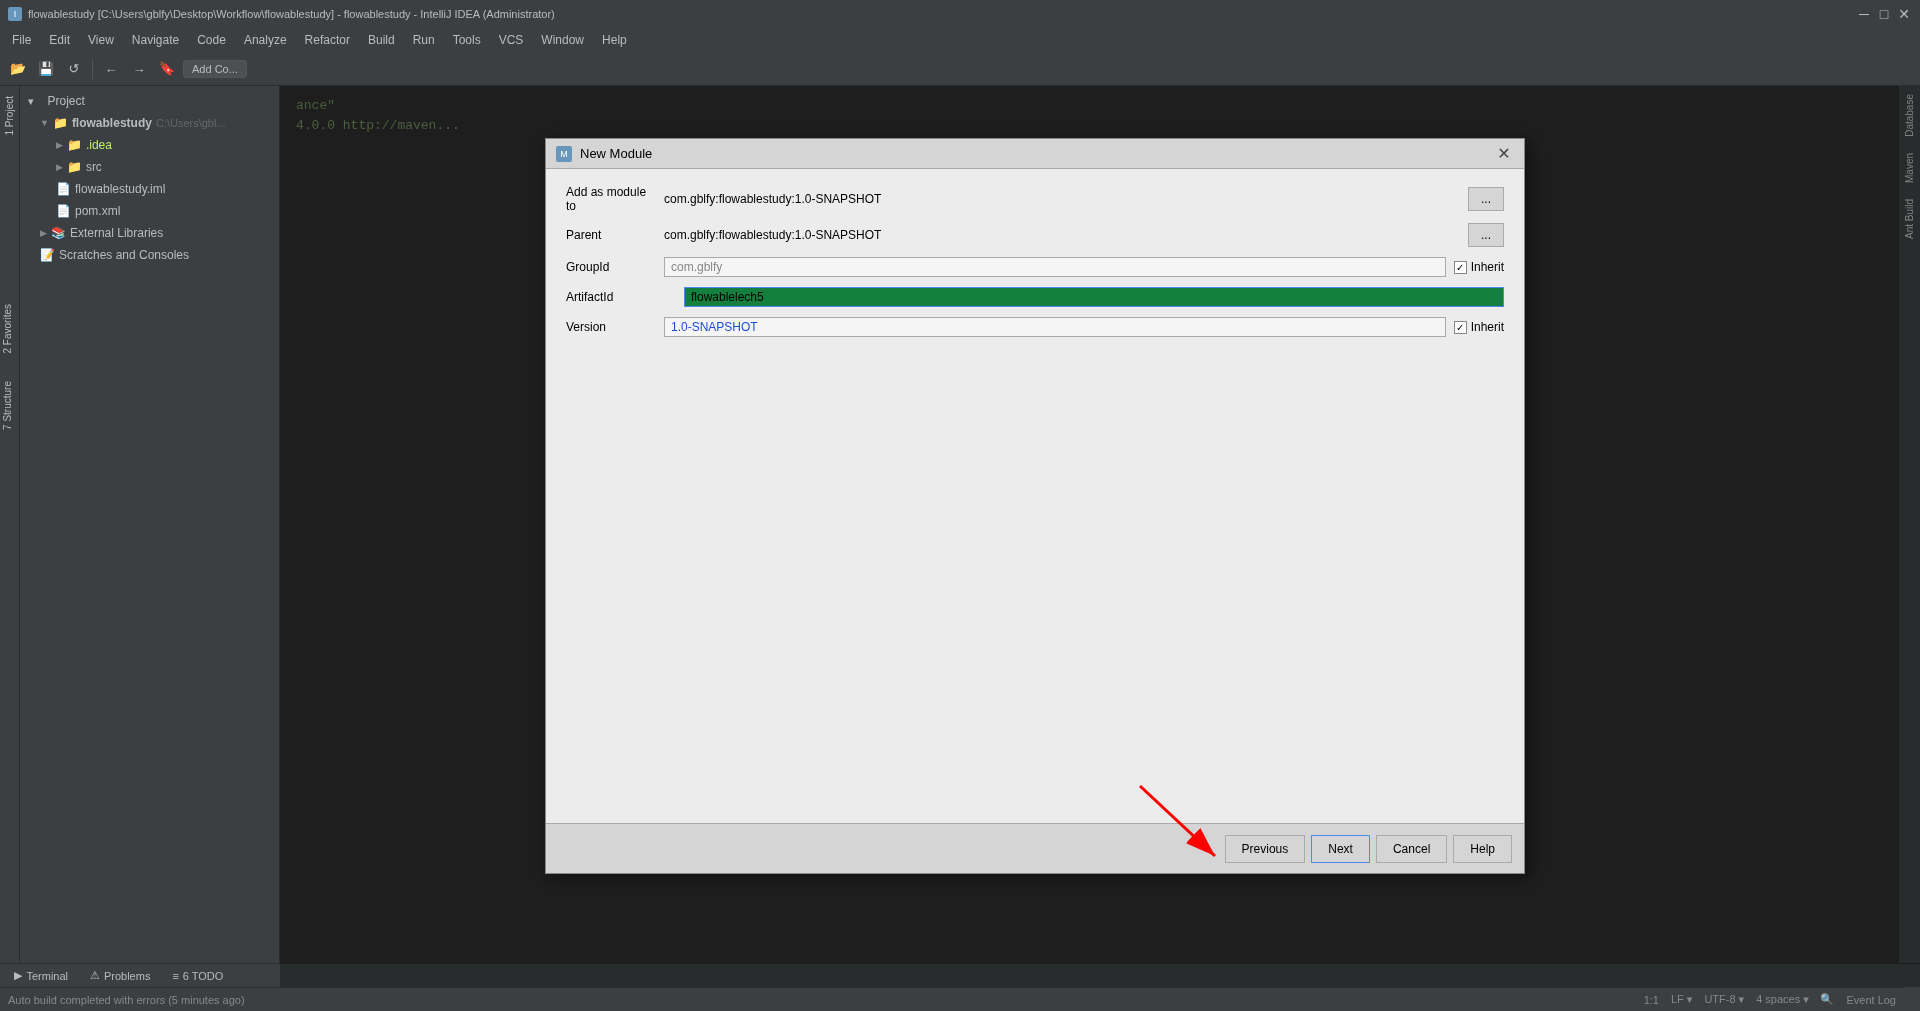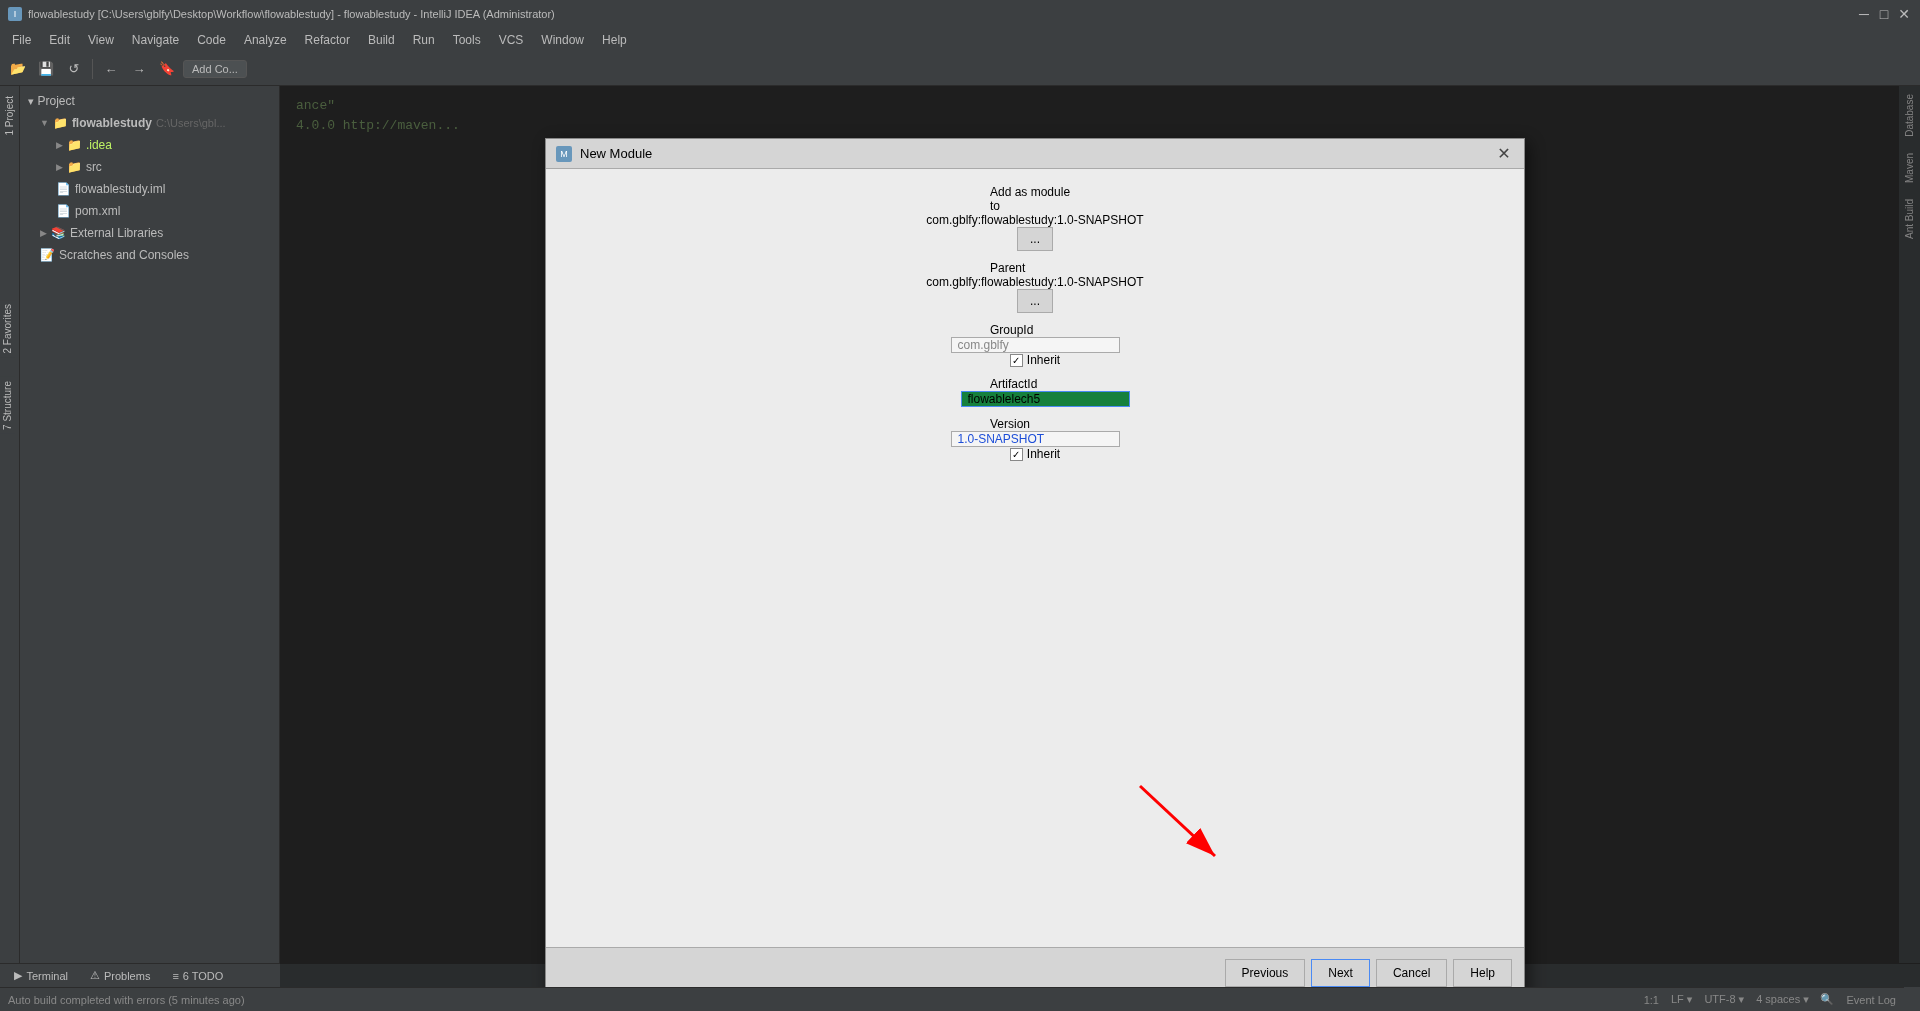--- a/index.html
+++ b/index.html
@@ -237,37 +237,37 @@
       color: #444;
     }
     .modal-body {
       padding: 16px 20px;
       background: #ececec;
     }
     .modal-row {
       display: flex;
       align-items: center;
       margin-bottom: 10px;
-      flex-direction: column;
+      gap: 8px;
     }
     .modal-label {
       width: 90px;
       text-align: left;
       color: #000;
       font-size: 12px;
       flex-shrink: 0;
     }
     .modal-value-text {
       color: #000;
       font-size: 12px;
       flex: 1;
     }
     .modal-input {
       flex: 1;
-      height: 32px;
+      height: 20px;
       border: 1px solid #aaa;
       background: #f5f5f5;
       padding: 0 6px;
       font-size: 12px;
       color: #888;
       border-radius: 0;
     }
     .modal-input.active {
       background: #15803d;
       border: 1.5px solid #4a8af4;
@@ -406,21 +406,21 @@
 <div class="main-layout">
 
   <div style="width:20px; background:#3c3f41; display:flex; flex-direction:column; align-items:center; padding-top:4px; border-right:1px solid #2b2b2b; position:relative;">
     <div class="left-vtab" style="font-size:10px; color:#bbbbbb; writing-mode:vertical-rl; transform:rotate(180deg);">1 Project</div>
   </div>
 
   <div class="sidebar">
     <div class="sidebar-section">
       <div class="sidebar-item">
         <span style="color:#bbbbbb; font-size:11px;">▾</span>
-        <span style="color:#bbbbbb; font-size:12px;">Project</span>
+        <span style="color:#bbbbbb; font-size:12px;margin-left:10px;">Project</span>
       </div>
       <div class="sidebar-item indent-1">
         <span class="sidebar-chevron">▼</span>
         <span style="color:#e8c07a;">📁</span>
         <span style="color:#bbbbbb; font-weight:bold;">flowablestudy</span>
         <span style="color:#666; font-size:11px;">C:\Users\gbl...</span>
       </div>
       <div class="sidebar-item indent-2">
         <span class="sidebar-chevron">▶</span>
         <span>📁</span>

